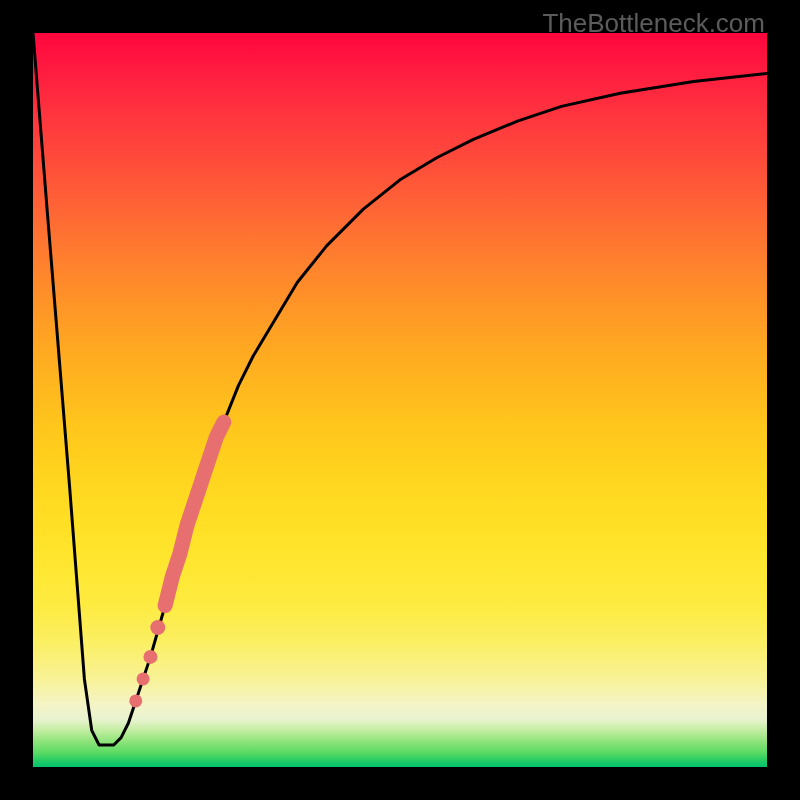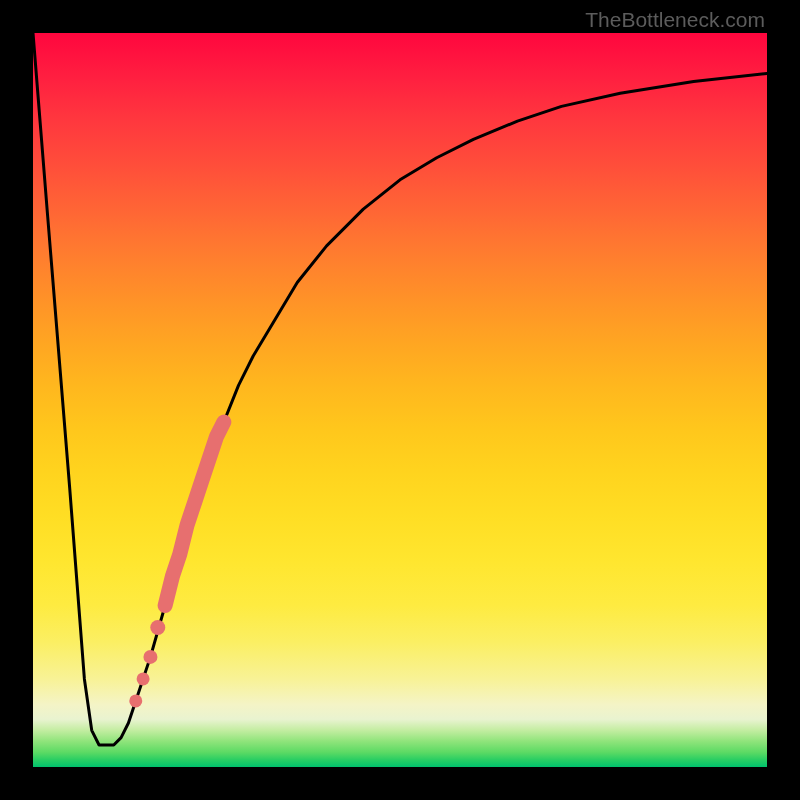--- a/index.html
+++ b/index.html
@@ -64,21 +64,21 @@
     left: 0;
     top: 0;
     width: 734px;
     height: 734px;
   }
   .watermark {
     position: absolute;
     top: 8px;
     right: 35px;
     color: #5c5c5c;
-    font-size: 21px;
+    font-size: 26px;
     font-weight: 400;
     letter-spacing: 0px;
     pointer-events: none;
     user-select: none;
   }
 </style>
 </head>
 <body>
 
 <div class="chart-root">

